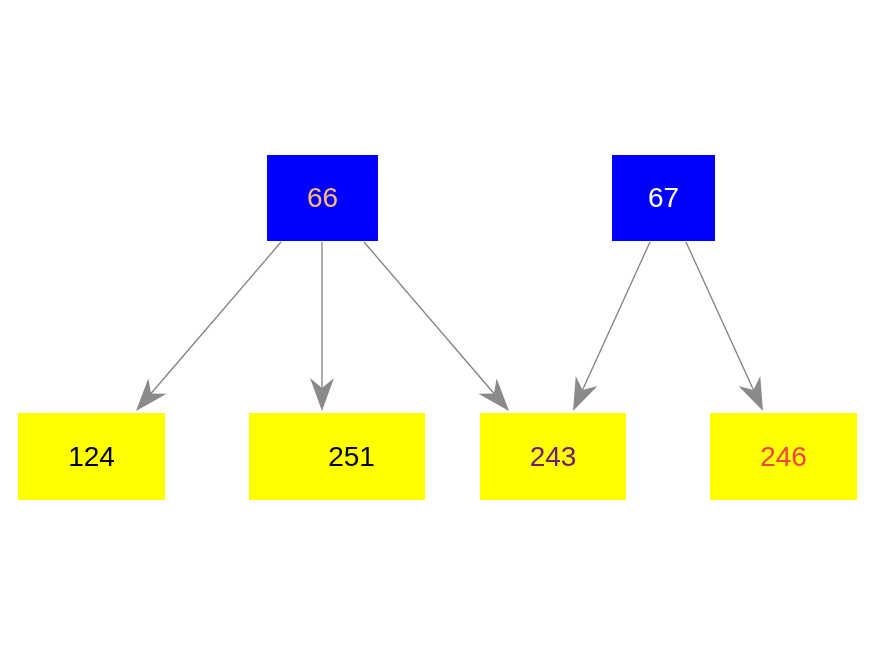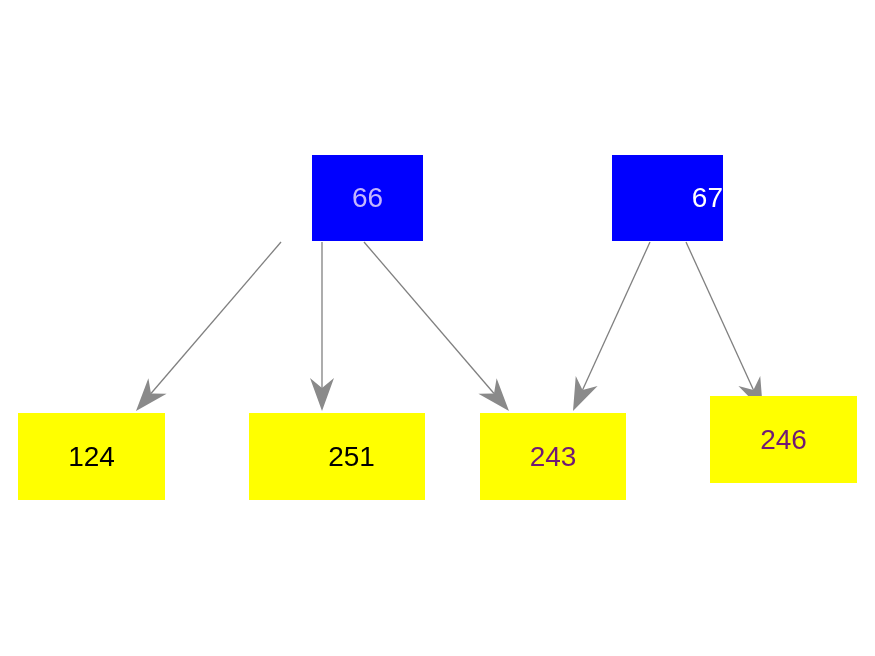--- a/index.html
+++ b/index.html
@@ -43,32 +43,32 @@
       <line x1="322" y1="242" x2="322" y2="388" stroke="#808080" stroke-width="1.3"></line>
       <polygon points="322,411 310,378 322,388 334,378" fill="#8a8a8a"></polygon>
       <line x1="364" y1="242" x2="494.0232941463445" y2="393.5443911084981" stroke="#808080" stroke-width="1.3"></line>
       <polygon points="509,411 478.4044087013628,393.7689294271436 494.0232941463445,393.5443911084981 496.6189571098866,378.14106244941615" fill="#8a8a8a"></polygon>
       <line x1="650" y1="242" x2="582.5361256328061" y2="390.0700619228021" stroke="#808080" stroke-width="1.3"></line>
       <polygon points="573,411 575.762299519836,375.99471895038243 582.5361256328061,390.0700619228021 597.6022349047382,385.9454587411367" fill="#8a8a8a"></polygon>
       <line x1="686" y1="242" x2="753.4638743671939" y2="390.0700619228021" stroke="#808080" stroke-width="1.3"></line>
       <polygon points="763,411 738.3977650952618,385.9454587411367 753.4638743671939,390.0700619228021 760.237700480164,375.99471895038243" fill="#8a8a8a"></polygon>
     </svg>
   <div id="nodes-layer">
-      <div class="node" style="left: 267px; top: 155px; width: 111px; height: 86px; background: rgb(0, 0, 255); color: #c4b5fd; margin-left: 45px;">
+      <div class="node" style="left: 267px; top: 155px; width: 111px; height: 86px; background: rgb(0, 0, 255); color: #fdba74;">
         <span>66</span>
       </div>
-      <div class="node" style="left: 612px; top: 155px; width: 111px; height: 86px; background: rgb(0, 0, 255); color: rgb(255, 255, 255); justify-content: flex-end;">
+      <div class="node" style="left: 612px; top: 155px; width: 103px; height: 86px; background: rgb(0, 0, 255); color: rgb(255, 255, 255);">
         <span>67</span>
       </div>
       <div class="node" style="left: 18px; top: 413px; width: 147px; height: 87px; background: rgb(255, 255, 0); color: rgb(0, 0, 0);">
         <span>124</span>
       </div>
       <div class="node" style="left: 249px; top: 413px; width: 147px; height: 87px; background: rgb(255, 255, 0); color: rgb(0, 0, 0); padding-left: 29px;">
         <span>251</span>
       </div>
       <div class="node" style="left: 480px; top: 413px; width: 146px; height: 87px; background: rgb(255, 255, 0); color: #701a75;">
         <span>243</span>
       </div>
-      <div class="node" style="left: 710px; top: 396px; width: 147px; height: 87px; background: rgb(255, 255, 0); color: #701a75;">
+      <div class="node" style="left: 710px; top: 413px; width: 147px; height: 87px; background: rgb(255, 255, 0); color: #ef4444;">
         <span>246</span>
       </div>
     </div>
 </div>
 
 </body></html>

